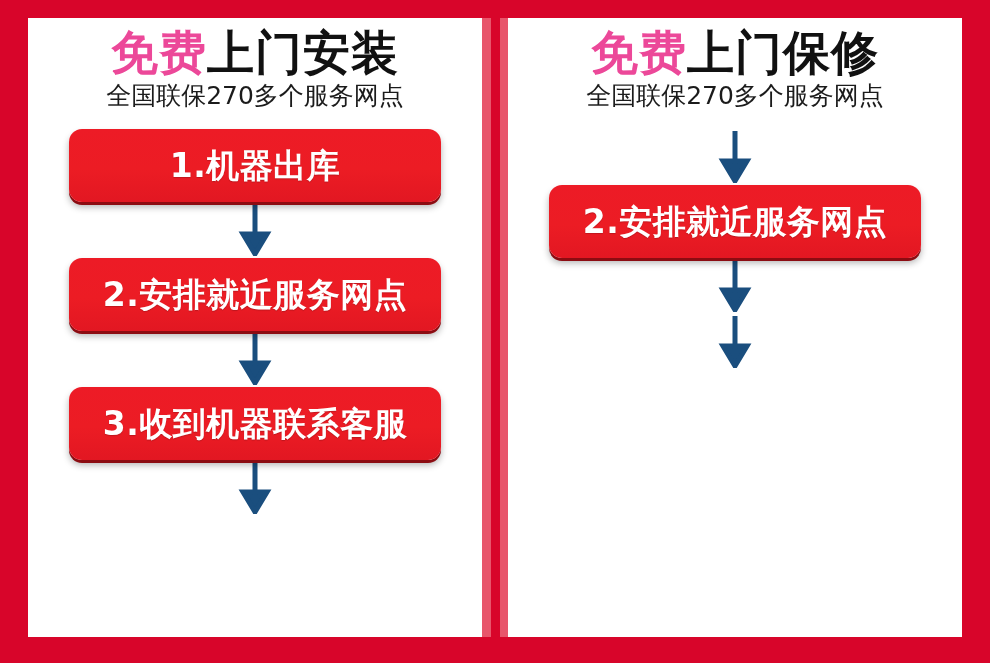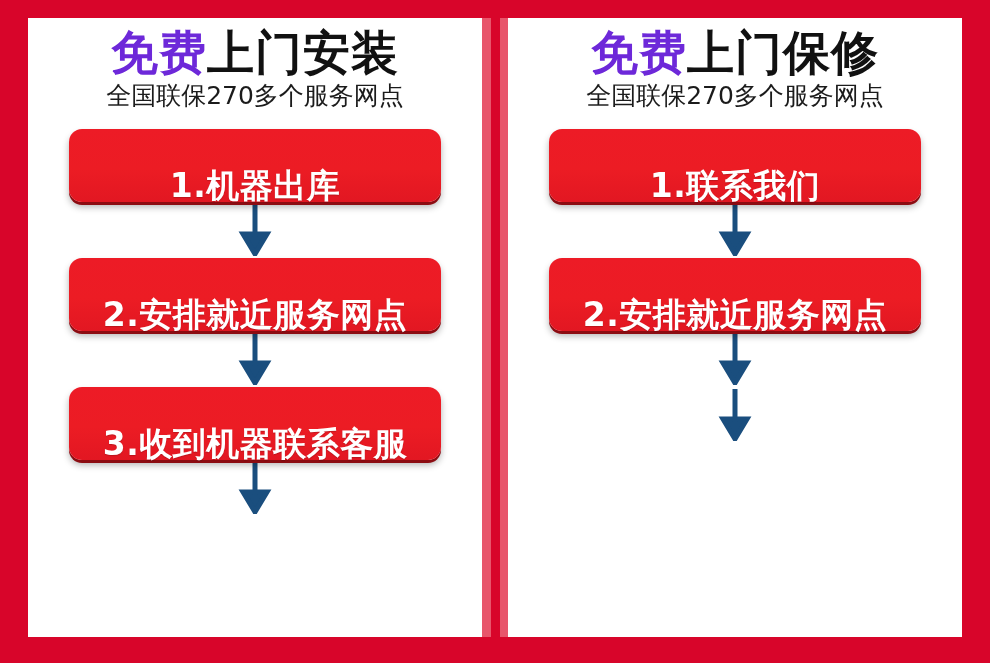--- a/index.html
+++ b/index.html
@@ -75,21 +75,21 @@
 
   .headline {
     font-size: 47px;
     font-weight: bold;
     line-height: 1.06;
     letter-spacing: 1px;
     color: #111111;
     white-space: nowrap;
   }
   .headline .free {
-    color: #6d28d9;
+    color: #ec4899;
   }
 
   .subline {
     font-size: 25px;
     font-weight: 400;
     line-height: 1.15;
     color: #1b1b1b;
     letter-spacing: 0px;
     white-space: nowrap;
     margin-top: 4px;
@@ -104,21 +104,21 @@
   }
 
   .step {
     position: relative;
     width: 372px;
     height: 73px;
     border-radius: 13px;
     background: linear-gradient(180deg, #ED1B26 0%, #EC1C24 55%, #E21722 100%);
     box-shadow: 0 3px 0 0 #8C0C12, 0 5px 7px rgba(0,0,0,0.30);
     display: flex;
-    align-items: flex-end;
+    align-items: center;
     justify-content: center;
     box-sizing: border-box;
   }
 
   .step-label {
     color: #ffffff;
     font-size: 33px;
     font-weight: bold;
     letter-spacing: 0.5px;
     line-height: 1;
@@ -184,23 +184,20 @@
     <div class="panel">
       <div class="panel-head">
         <div class="headline">
           <span class="free">免费</span><span>上门保修</span>
         </div>
         <div class="subline">全国联保270多个服务网点</div>
       </div>
 
       <div class="flow">
 
-        <div class="step">
-          <span class="step-label">1.联系我们</span>
-        </div>
 
         <svg class="arrow" viewBox="0 0 34 52">
           <path d="M17 0 L17 34 M17 50 L5 30 L29 30 Z" fill="#1A4E7E" stroke="#1A4E7E" stroke-width="5" stroke-linejoin="miter"></path>
         </svg>
 
         <div class="step">
           <span class="step-label">2.安排就近服务网点</span>
         </div>
 
         <svg class="arrow" viewBox="0 0 34 52">

